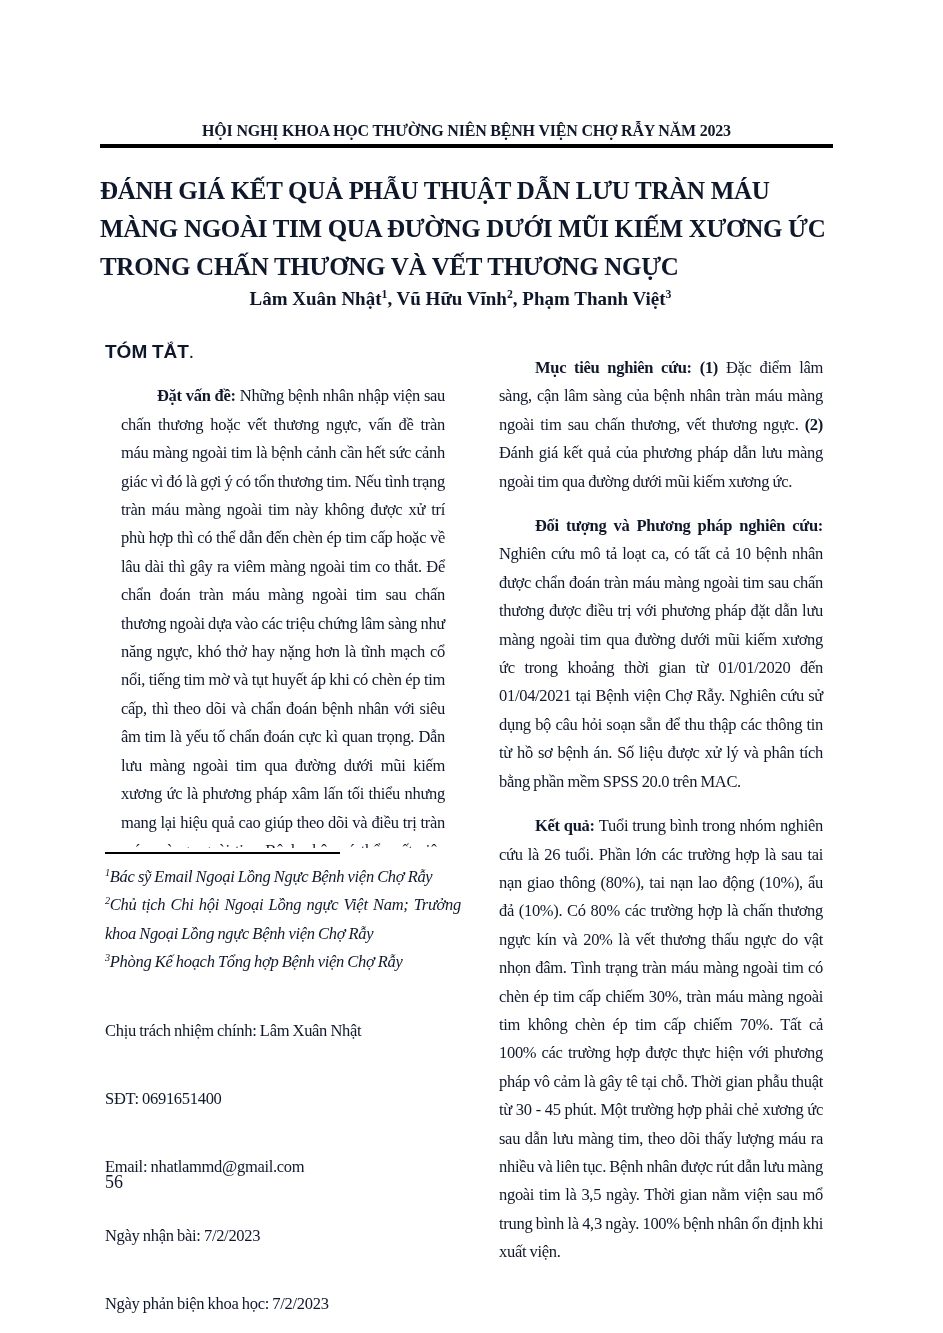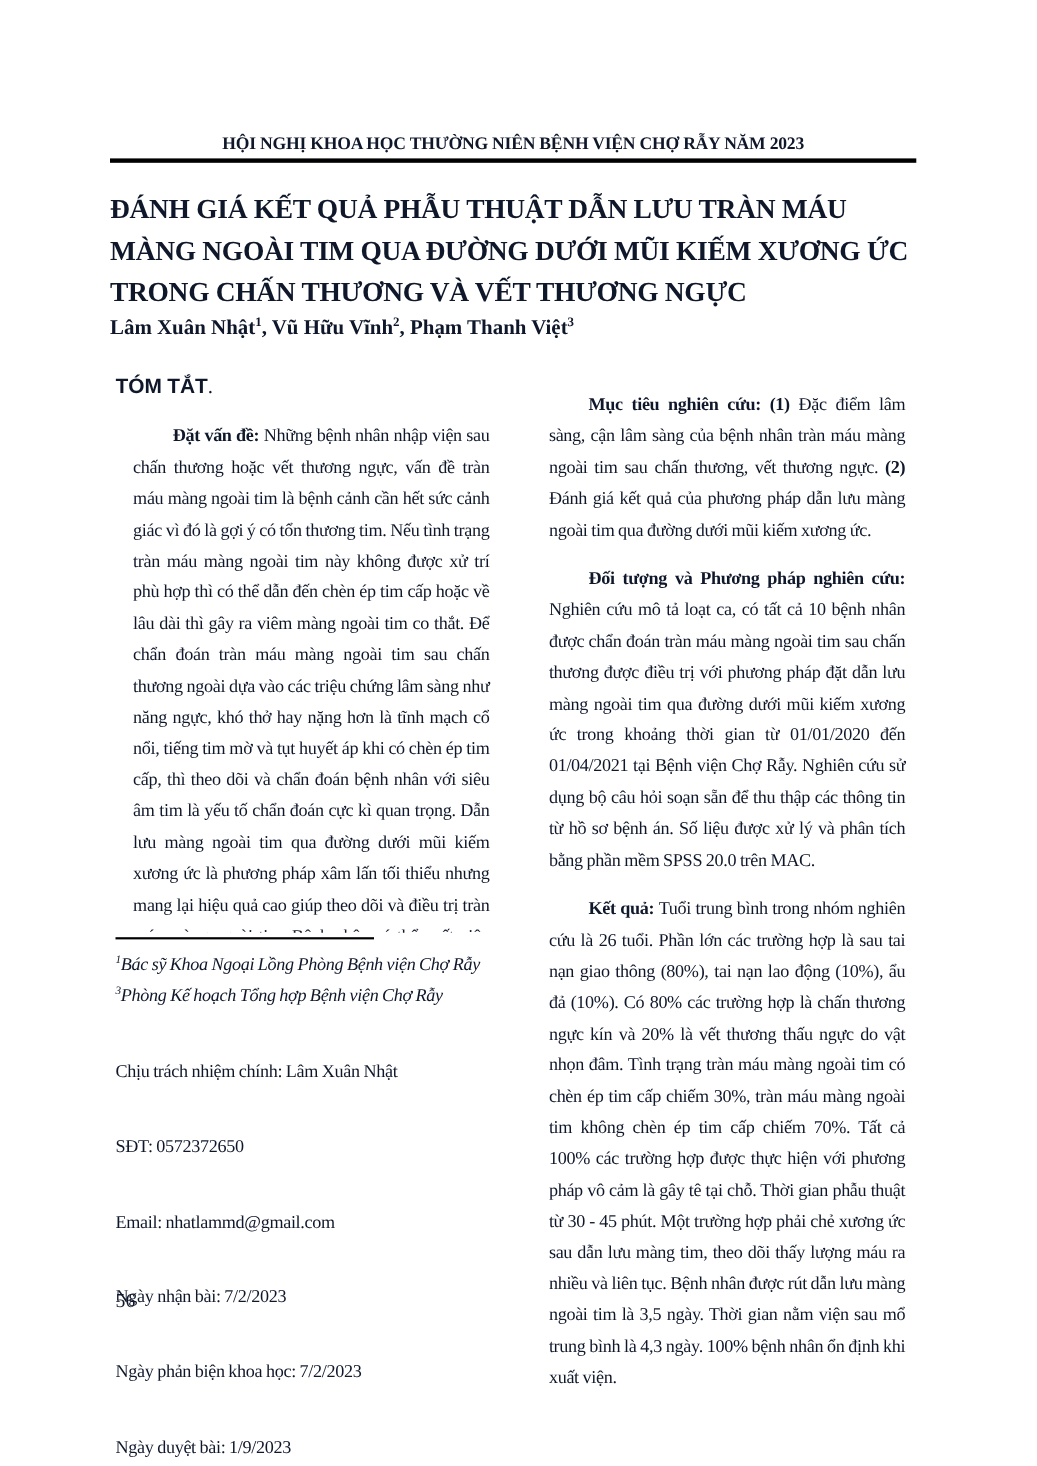--- a/index.html
+++ b/index.html
@@ -23,21 +23,21 @@
     background:#000;
   }
   .article-title {
     position:absolute; left:100px; top:172px; width:743px;
     text-align:left;
     font-weight:bold; font-size:25px; line-height:38px;
     letter-spacing:-0.3px;
   }
   .authors {
     position:absolute; left:100px; top:287px; width:733px;
-    text-align:left; padding-right:12px;
+    text-align:center; padding-right:12px;
     font-weight:bold; font-size:19px; line-height:24px;
   }
   .col {
     position:absolute; top:338px; width:356px;
     font-size:16.5px; line-height:28.4px;
     letter-spacing:-0.3px; word-spacing:-0.5px;
     text-align:justify;
   }
   .col-left  { left:105px; height:510px; overflow:hidden; }
   .col-right { left:483px; }
@@ -84,24 +84,25 @@
   </div>
 
   <div class="col col-right">
     <p class="par"><span class="bold">Mục tiêu nghiên cứu: (1) </span><span>Đặc điểm lâm sàng, cận lâm sàng của bệnh nhân tràn máu màng ngoài tim sau chấn thương, vết thương ngực. </span><span class="bold">(2)</span><span> Đánh giá kết quả của phương pháp dẫn lưu màng ngoài tim qua đường dưới mũi kiếm xương ức.</span></p>
     <p class="par"><span class="bold">Đối tượng và Phương pháp nghiên cứu: </span><span>Nghiên cứu mô tả loạt ca, có tất cả 10 bệnh nhân được chẩn đoán tràn máu màng ngoài tim sau chấn thương được điều trị với phương pháp đặt dẫn lưu màng ngoài tim qua đường dưới mũi kiếm xương ức trong khoảng thời gian từ 01/01/2020 đến 01/04/2021 tại Bệnh viện Chợ Rẫy. Nghiên cứu sử dụng bộ câu hỏi soạn sẵn để thu thập các thông tin từ hồ sơ bệnh án. Số liệu được xử lý và phân tích bằng phần mềm SPSS 20.0 trên MAC.</span></p>
     <p class="par"><span class="bold">Kết quả: </span><span>Tuổi trung bình trong nhóm nghiên cứu là 26 tuổi. Phần lớn các trường hợp là sau tai nạn giao thông (80%), tai nạn lao động (10%), ẩu đả (10%). Có 80% các trường hợp là chấn thương ngực kín và 20% là vết thương thấu ngực do vật nhọn đâm. Tình trạng tràn máu màng ngoài tim có chèn ép tim cấp chiếm 30%, tràn máu màng ngoài tim không chèn ép tim cấp chiếm 70%. Tất cả 100% các trường hợp được thực hiện với phương pháp vô cảm là gây tê tại chỗ. Thời gian phẫu thuật từ 30 - 45 phút. Một trường hợp phải chẻ xương ức sau dẫn lưu màng tim, theo dõi thấy lượng máu ra nhiều và liên tục. Bệnh nhân được rút dẫn lưu màng ngoài tim là 3,5 ngày. Thời gian nằm viện sau mổ trung bình là 4,3 ngày. 100% bệnh nhân ổn định khi xuất viện.</span></p>
   </div>
 
   <div class="footnote-block">
     <div class="footnote-rule"></div>
-    <div class="affil"><sup>1</sup><span>Bác sỹ Khoa Ngoại Lồng Phòng Bệnh viện Chợ Rẫy</span></div>
+    <div class="affil"><sup>1</sup><span>Bác sỹ Email Ngoại Lồng Ngực Bệnh viện Chợ Rẫy</span></div>
+    <div class="affil"><sup>2</sup><span>Chủ tịch Chi hội Ngoại Lồng ngực Việt Nam; Trưởng khoa Ngoại Lồng ngực Bệnh viện Chợ Rẫy</span></div>
     <div class="affil"><sup>3</sup><span>Phòng Kế hoạch Tổng hợp Bệnh viện Chợ Rẫy</span></div>
     <div class="contact-line">Chịu trách nhiệm chính: Lâm Xuân Nhật</div>
-    <div class="contact-line">SĐT: 0572372650</div>
+    <div class="contact-line">SĐT: 0691651400</div>
     <div class="contact-line">Email: nhatlammd@gmail.com</div>
     <div class="contact-line">Ngày nhận bài: 7/2/2023</div>
     <div class="contact-line">Ngày phản biện khoa học: 7/2/2023</div>
     <div class="contact-line">Ngày duyệt bài: 1/9/2023</div>
   </div>
 
   <div class="page-number">56</div>
 
 </div>
 

